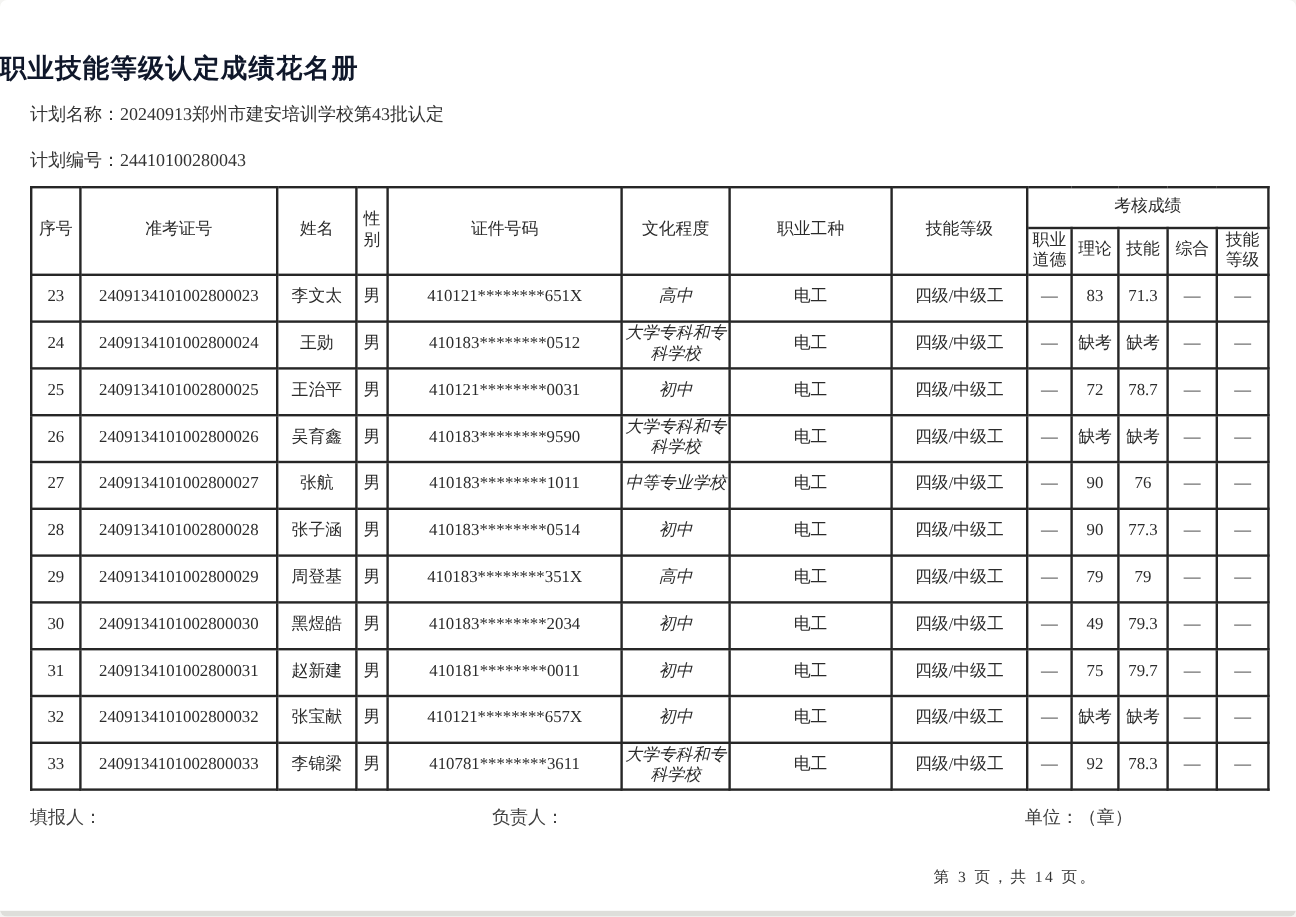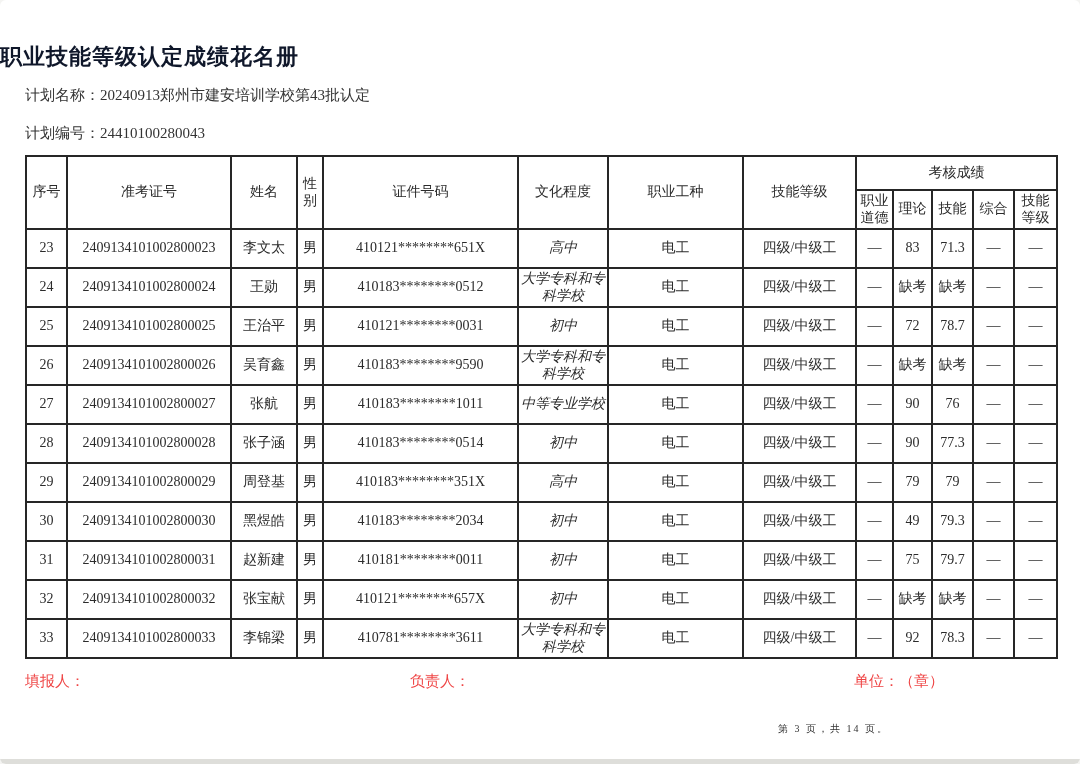--- a/index.html
+++ b/index.html
@@ -52,29 +52,29 @@
     vertical-align: middle;
     font-weight: normal;
     padding: 0 2px;
     line-height: 1.18;
     overflow: hidden;
   }
   table.results thead tr.group-row th { height: 34px; }
   table.results thead tr.sub-row th { height: 39px; }
   table.results tbody td { height: 39px; }
   td.cell-education { padding: 0 7px; font-style: italic; }
-  .footer-label { position: absolute; font-size: 15px; color: #ef4444; top: 672px; }
+  .footer-label { position: absolute; font-size: 15px; color: #404040; top: 672px; }
   .footer-filler { left: 25px; }
   .footer-manager { left: 410px; }
   .footer-unit { left: 838px; margin-left: 16px; }
   .page-info {
     position: absolute;
     top: 722px;
     left: 778px;
-    font-size: 10px;
+    font-size: 13px;
     color: #333;
     letter-spacing: 2px;
   }
   .bottom-edge {
     position: absolute;
     bottom: 0;
     left: 0;
     width: 100%;
     height: 5px;
     background: #dededa;

